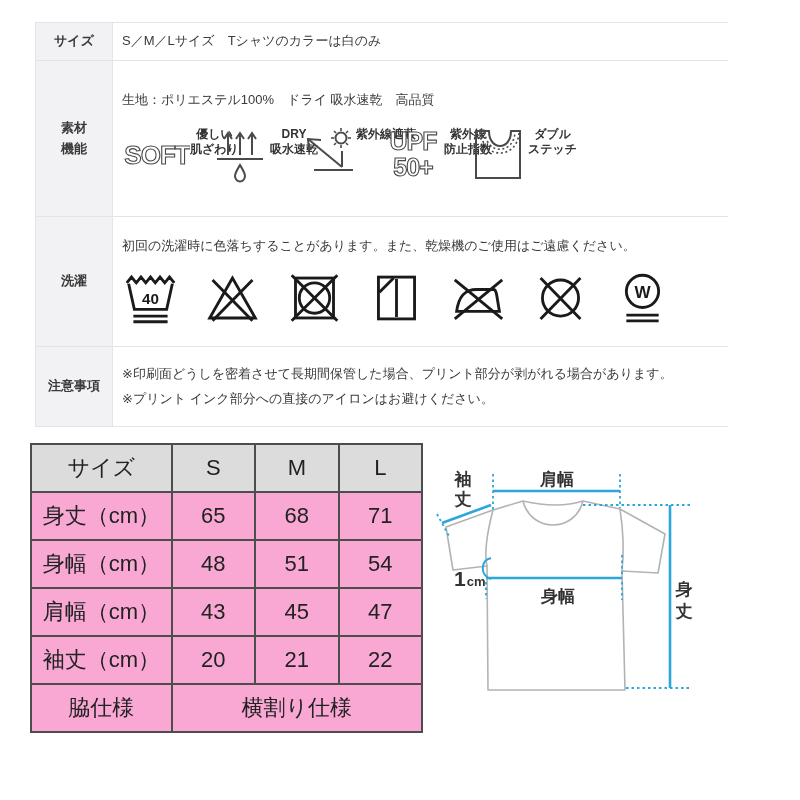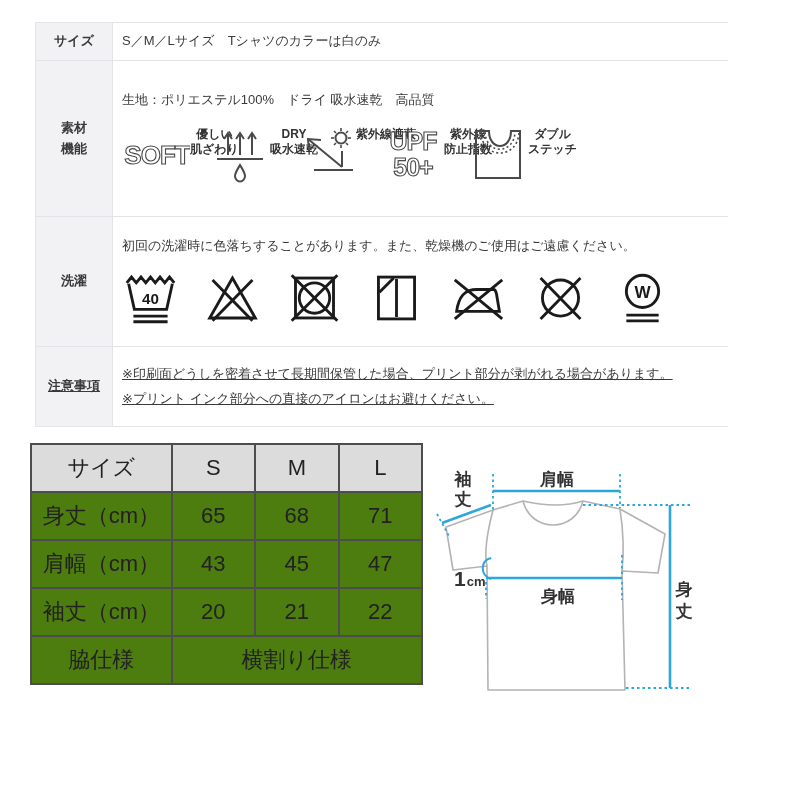--- a/index.html
+++ b/index.html
@@ -20,21 +20,21 @@
   .feature .cap{font-size:12px;font-weight:bold;line-height:1.3;text-align:center;color:#333;margin-top:3px;white-space:nowrap;}
 
   .laundry{display:flex;gap:25px;margin-top:10px;align-items:flex-end;}
 
   .note-line{line-height:1.9;}
 
   
   .bottom{display:flex;align-items:flex-start;margin:16px 0 0 30px;}
   table.sizes{border-collapse:collapse;table-layout:fixed;}
   table.sizes th,table.sizes td{border:2px solid #4d4d4d;text-align:center;vertical-align:middle;
-    font-size:22px;color:#222;height:44px;font-weight:normal;background:#4d7c0f;}
+    font-size:22px;color:#222;height:44px;font-weight:normal;background:#f9a8d4;}
   table.sizes thead th{background:#dcdcdc;}
   .col-label{width:158px;}
   .col-s,.col-m,.col-l{width:98px;}
 
   .diagram{margin-left:10px;}
 </style>
 </head>
 <body>
 
 <div class="page">
@@ -192,21 +192,21 @@
             <circle cx="30" cy="24" r="17"></circle>
             <text x="30" y="31" text-anchor="middle" font-size="18" font-weight="bold" fill="#1a1a1a" stroke="none">W</text>
             <line x1="13" y1="49" x2="47" y2="49"></line>
                 <line x1="13" y1="55" x2="47" y2="55"></line>
           </svg>
 
         </div>
       </td>
     </tr>
 
-    <tr style="height:80px;text-decoration:underline;">
+    <tr style="height:80px;">
       <th>注意事項</th>
       <td>
         <div class="note-line">※印刷面どうしを密着させて長期間保管した場合、プリント部分が剥がれる場合があります。</div>
         <div class="note-line">※プリント インク部分への直接のアイロンはお避けください。</div>
       </td>
     </tr>
   </tbody>
     </table>
 
   <div class="bottom">
@@ -219,20 +219,26 @@
           <th class="col-m">M</th>
           <th class="col-l">L</th>
         </tr>
       </thead>
       <tbody>
         <tr>
           <td>身丈（cm）</td>
           <td>65</td>
           <td>68</td>
           <td>71</td>
+        </tr>
+        <tr>
+          <td>身幅（cm）</td>
+          <td>48</td>
+          <td>51</td>
+          <td>54</td>
         </tr>
         <tr>
           <td>肩幅（cm）</td>
           <td>43</td>
           <td>45</td>
           <td>47</td>
         </tr>
         <tr>
           <td>袖丈（cm）</td>
           <td>20</td>

